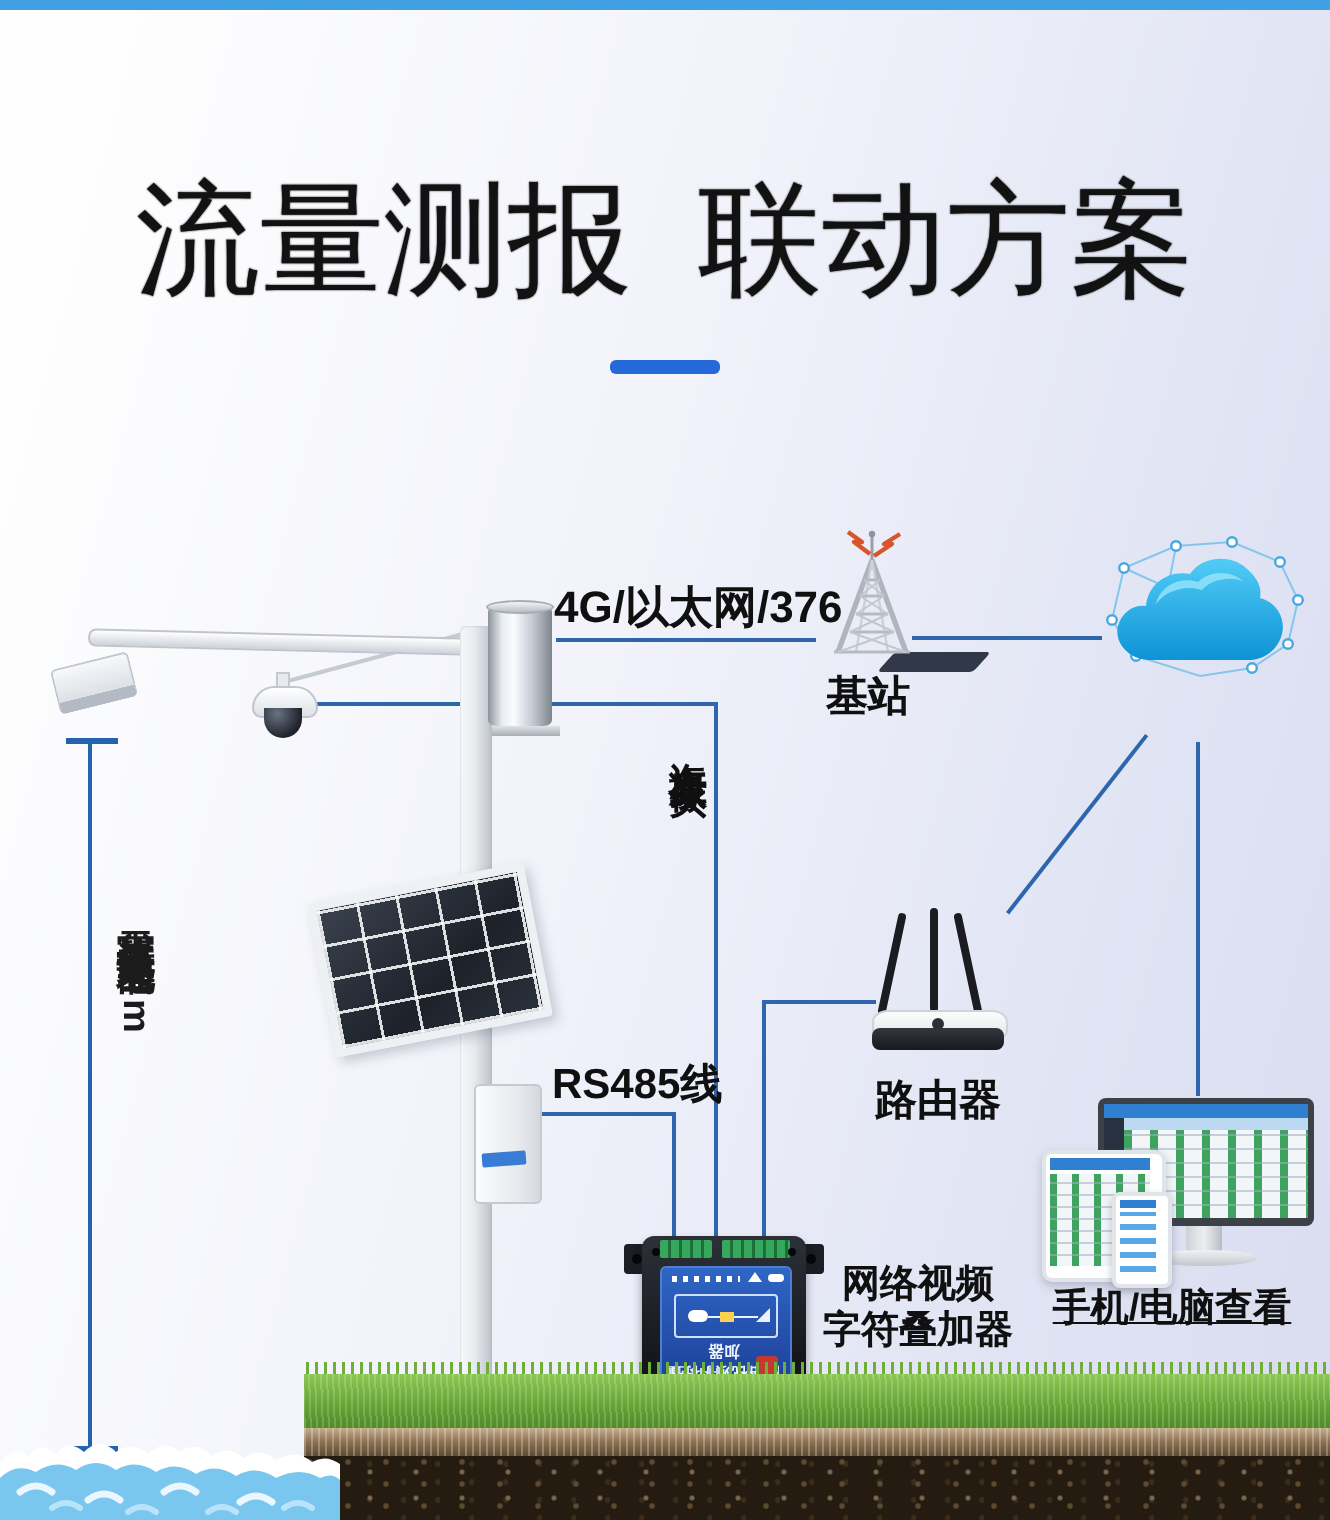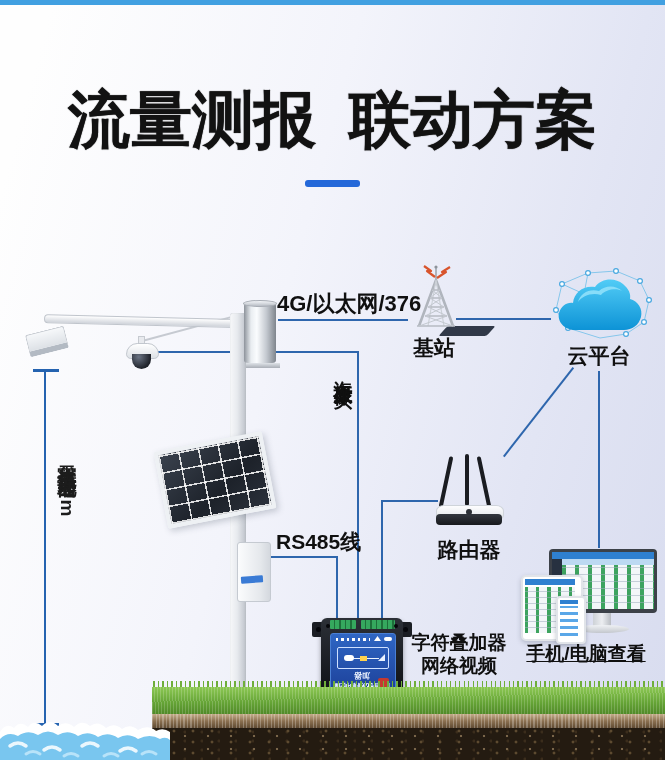--- a/index.html
+++ b/index.html
@@ -3,21 +3,21 @@
 <meta charset="utf-8">
 <style>
   html,body{margin:0;padding:0;}
   body{font-family:"Liberation Sans",sans-serif;background:#ffffff;}
   .poster{position:relative;width:665px;height:760px;overflow:hidden;
     background:linear-gradient(105deg,#fefefe 6%,#f3f4fb 42%,#e2e5f4 75%,#d8dcef 100%);}
   .abs{position:absolute;}
 
   
   .topbar{left:0;top:0;width:665px;height:5px;background:#41a0e1;}
-  .title{left:0;top:78px;width:665px;text-align:center;font-size:62px;font-weight:700;
+  .title{left:0;top:78px;width:665px;text-align:center;font-size:62px;font-weight:400;
     color:#121212;letter-spacing:0px;word-spacing:16px;text-shadow:0 0 1px #121212;}
   .accent-dash{left:305px;top:180px;width:55px;height:7px;background:#2468d9;border-radius:3px;}
   .subtitle{left:0;top:201px;width:665px;text-align:center;font-size:25px;font-weight:700;
     color:#161616;word-spacing:10px;}
 
   
   .cline{background:#2e66ad;}
 
   
   .dim-line{left:44px;top:371px;width:2px;height:355px;background:#2563b0;}
@@ -208,21 +208,20 @@
       <circle cx="68" cy="3" r="2.4"></circle>
         <circle cx="92" cy="13" r="2.4"></circle>
         <circle cx="101" cy="32" r="2.4"></circle>
       <circle cx="96" cy="54" r="2.4"></circle>
         <circle cx="78" cy="66" r="2.4"></circle>
         <circle cx="20" cy="60" r="2.4"></circle>
     </g>
     <path d="M27,62 C16,62 9,53 11,45 C13,38 19,34 25,35 C26,24 36,17 47,19 C53,10 67,9 75,16 C81,21 83,26 82,31 C90,33 95,41 93,49 C91,57 84,62 76,62 Z" fill="url(#cg)"></path>
     <path d="M30,34 C32,25 42,20 51,23 C57,17 68,17 74,23 C69,20 58,21 53,27 C44,24 34,28 30,34 Z" fill="#8fe0fa" opacity="0.9"></path>
   </svg>
-  <div class="abs lbl" style="left:560px;top:342px;width:78px;text-align:center;font-size:21px;">云平台</div>
 
   <div class="abs lbl" style="left:277px;top:289px;font-size:22px;">4G/以太网/376</div>
   <div class="abs vtext" style="left:330px;top:366px;font-size:19px;letter-spacing:2px;color:#101010;">海康摄像头</div>
   <div class="abs lbl" style="left:276px;top:528px;font-size:21px;text-align:right;">RS485线</div>
 
   <div class="abs antenna" style="left:444px;top:456px;transform:rotate(12deg);"></div>
   <div class="abs antenna" style="left:465px;top:454px;"></div>
   <div class="abs antenna" style="left:482px;top:456px;transform:rotate(-12deg);"></div>
   <div class="abs router-body-top"></div>
   <div class="abs router-body-front"></div>
@@ -248,22 +247,22 @@
     <div class="dev-wire" style="left:40px;top:6px;width:7px;height:7px;clip-path:polygon(0 100%,100% 0,100% 100%);"></div>
   </div>
   <div class="abs dev-text">网络视频字符叠加器</div>
   <div class="abs dev-sub"></div>
   <div class="abs dev-logo"></div>
   <div class="abs dev-screw" style="left:326px;top:624px;"></div>
   <div class="abs dev-screw" style="left:394px;top:624px;"></div>
   <div class="abs dev-screw" style="left:326px;top:698px;"></div>
   <div class="abs dev-screw" style="left:394px;top:698px;"></div>
   <div class="abs lbl" style="left:405px;top:632px;width:108px;text-align:center;font-size:19px;font-weight:700;line-height:1.2;">
+    <div>网络视频</div>
     <div>字符叠加器</div>
-    <div>网络视频</div>
   </div>
 
   <div class="abs grass-fringe"></div>
   <div class="abs grass"></div>
   <div class="abs roots"></div>
   <div class="abs soil"></div>
   <svg class="abs water" viewBox="0 0 170 48">
     <path d="M0,20 Q6,10 14,16 Q20,8 28,15 Q34,7 42,14 Q50,6 58,14 Q66,8 74,15 Q82,7 90,14 Q98,8 106,16 Q114,10 122,17 Q130,11 138,18 Q148,12 156,19 Q163,15 170,20 L170,48 L0,48 Z" fill="#ffffff"></path>
     <path d="M0,27 Q8,19 18,24 Q28,17 38,23 Q48,16 58,23 Q68,17 78,24 Q88,18 98,25 Q108,19 118,26 Q128,20 138,27 Q150,21 160,27 Q166,24 170,28 L170,48 L0,48 Z" fill="#79c6ef"></path>
     <path d="M10,34 q8,-6 16,0 M44,38 q8,-6 16,0 M82,34 q8,-6 16,0 M120,39 q8,-6 16,0" stroke="#ffffff" stroke-width="3.5" fill="none" stroke-linecap="round" opacity="0.85"></path>

